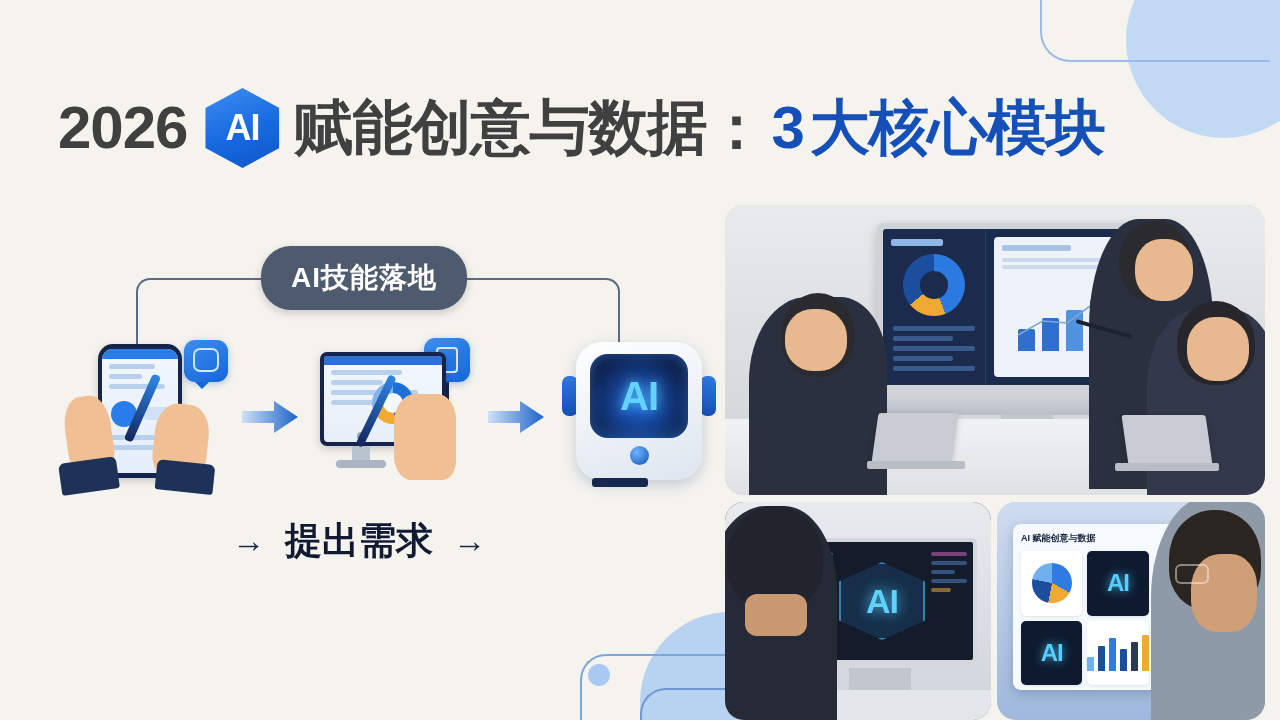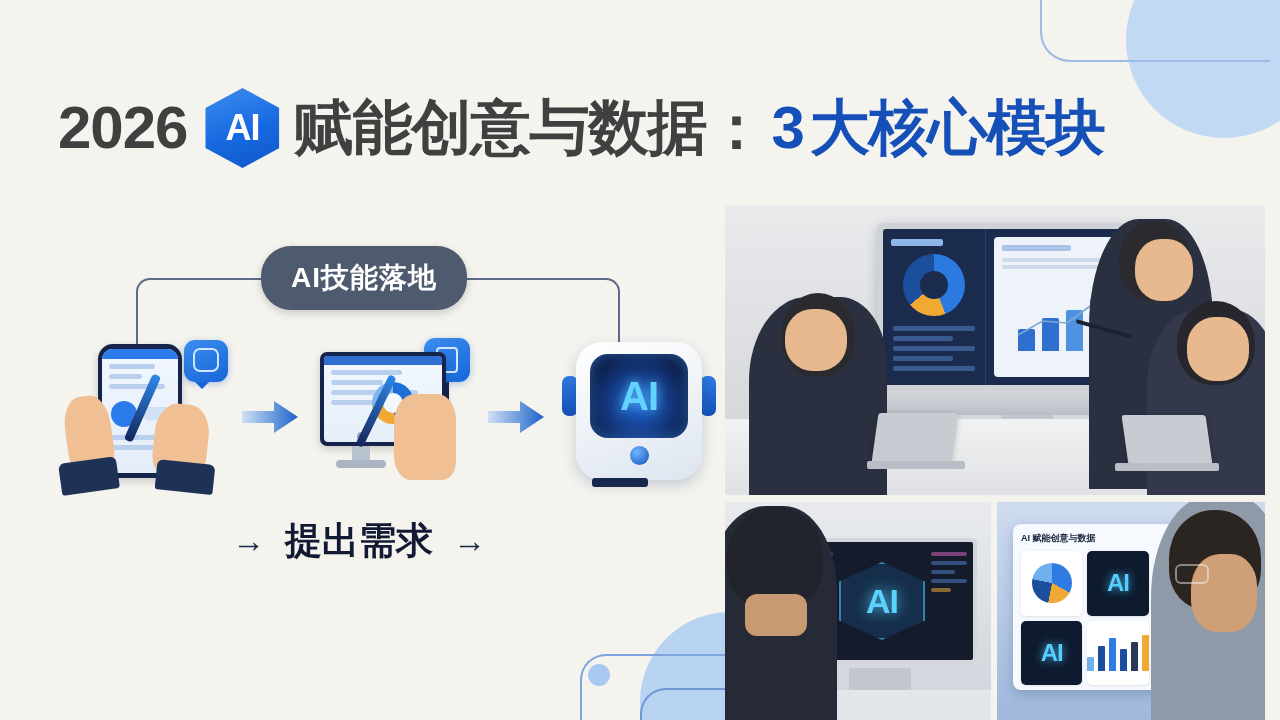--- a/index.html
+++ b/index.html
@@ -252,21 +252,21 @@
   
   .steps {
     position:absolute; left:0; top:516px; width:718px;
     display:flex; align-items:center; justify-content:center; gap:20px;
     font-size:37px; font-weight:bold; color:#121a33;
   }
   .step-arrow { font-size:33px; color:#1b2744; font-weight:bold; }
 
   
   .photo {
-    position:absolute; overflow:hidden; border-radius:0;
+    position:absolute; overflow:hidden; border-radius:19px;
   }
   .photo-main { left:725px; top:205px; width:540px; height:290px; background:#c6c9cc; }
   .photo-bl   { left:725px; top:502px; width:266px; height:218px; background:#2a3140; }
   .photo-br   { left:997px; top:502px; width:268px; height:218px; background:#c9d6ea; }
 
   .ph-wall { position:absolute; inset:0; background:linear-gradient(180deg,#e9eaec,#cfd2d6); }
   .ph-table {
     position:absolute; left:0; right:0; bottom:0; height:76px;
     background:linear-gradient(180deg,#f1f2f3,#dfe1e4);
   }

